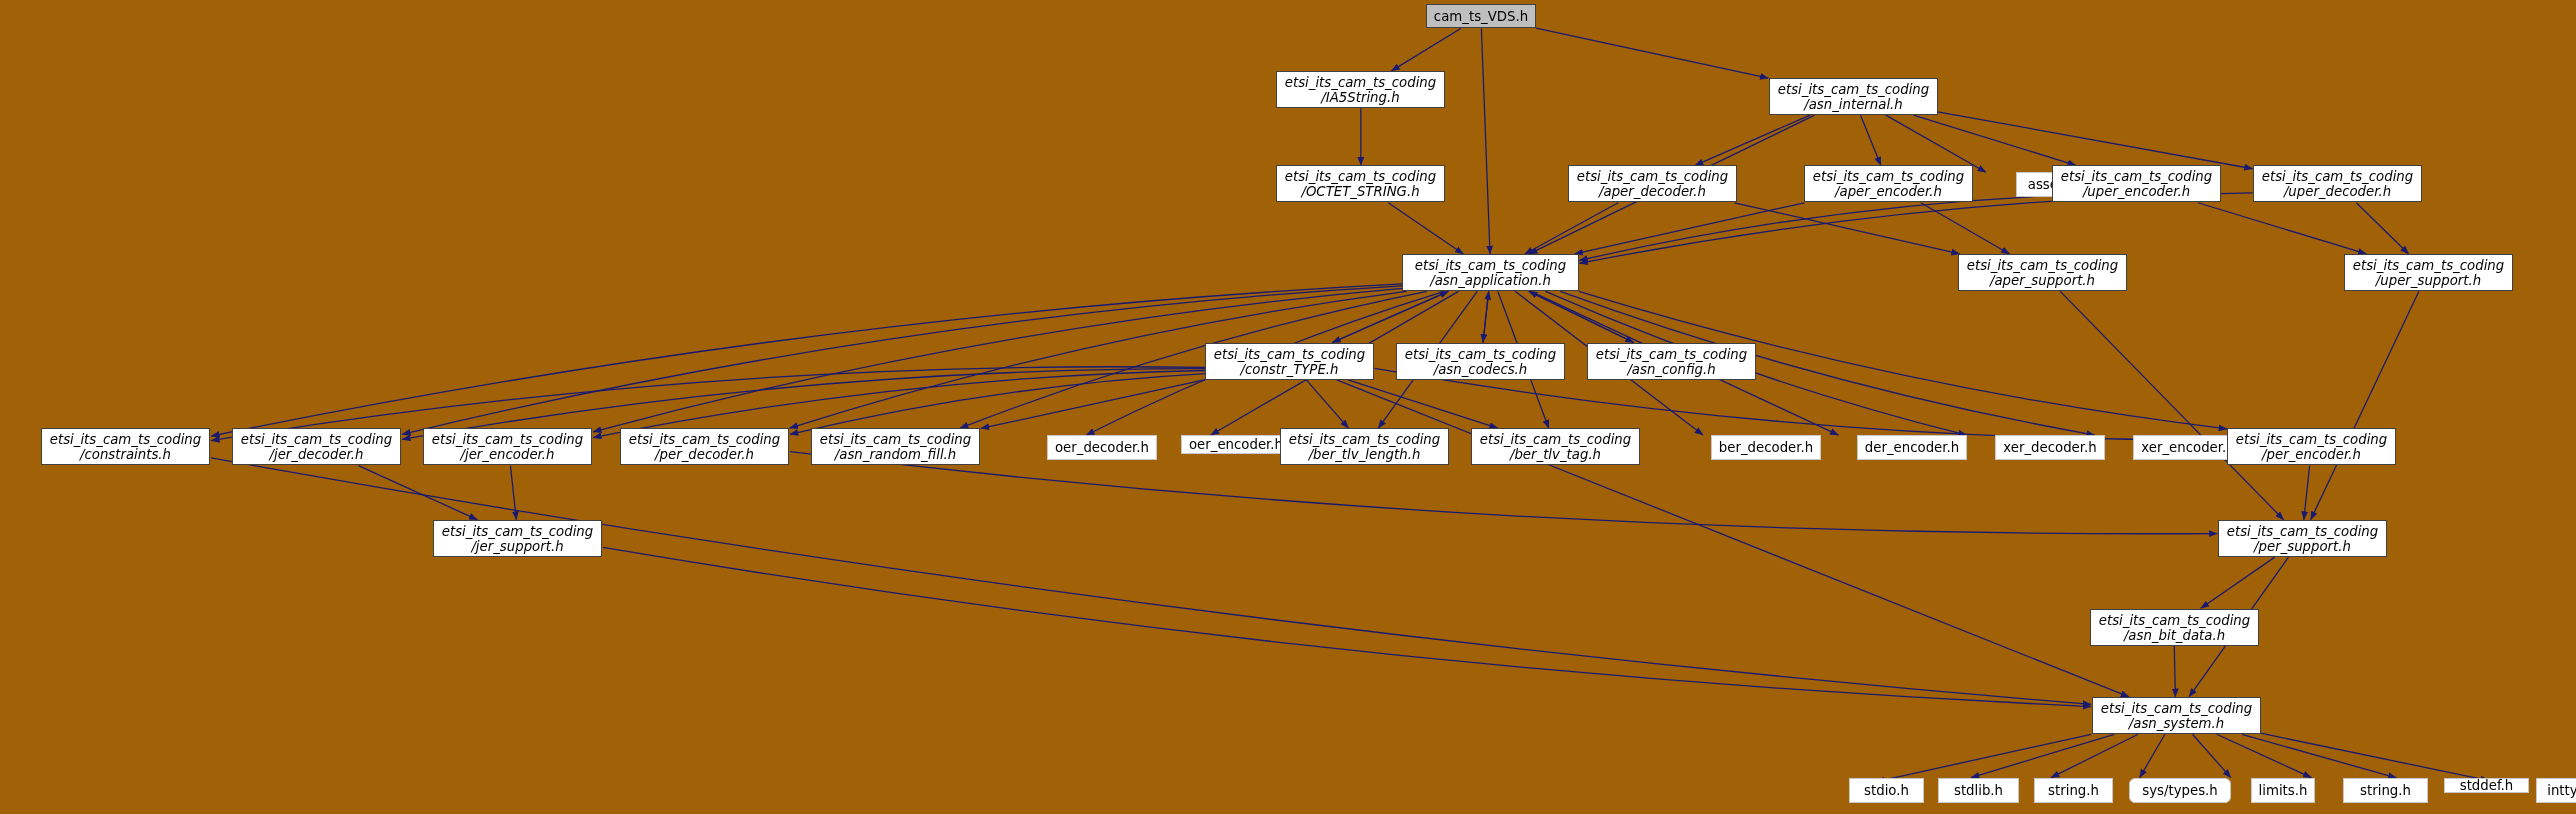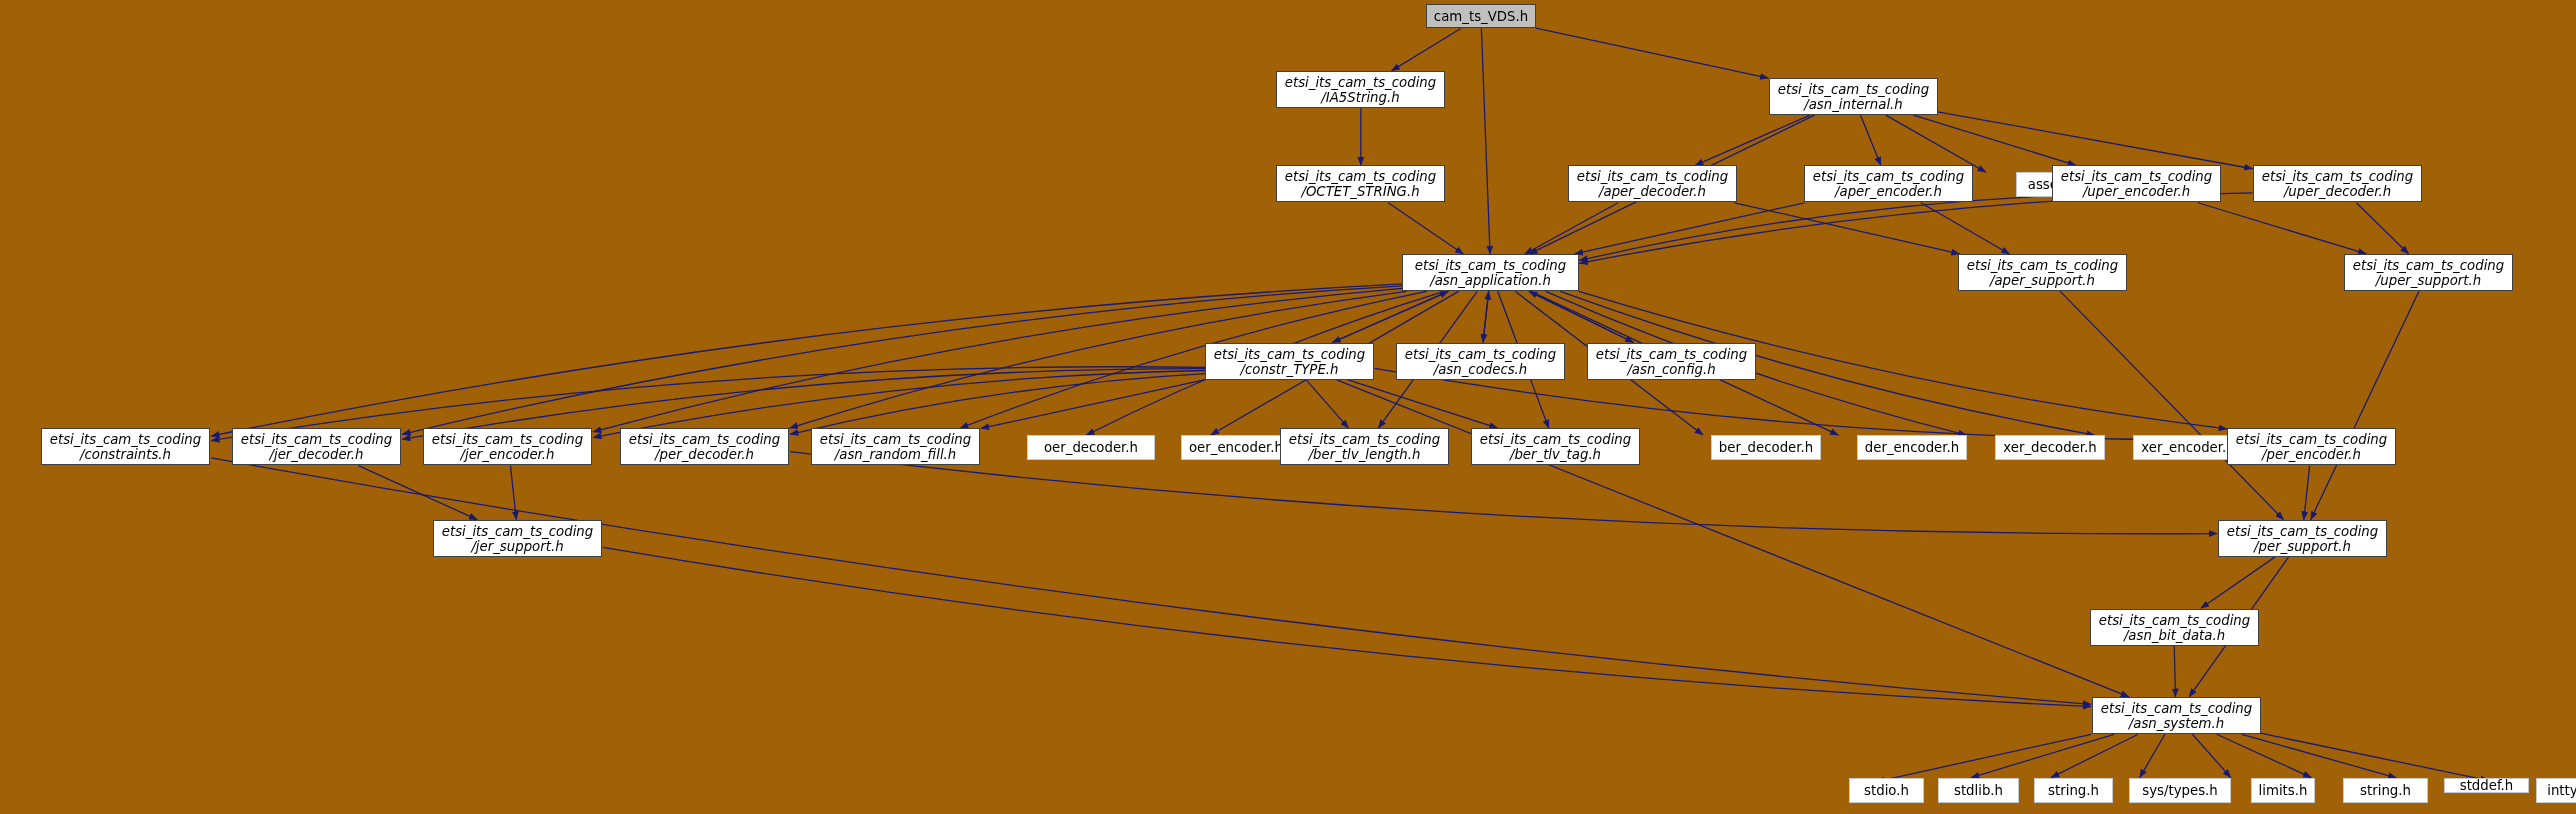--- a/index.html
+++ b/index.html
@@ -132,22 +132,22 @@
       <div class="node solid two-line" style="left: 41px; top: 428px; width: 169px; height: 37px;">etsi_its_cam_ts_coding
 /constraints.h</div>
       <div class="node solid two-line" style="left: 232px; top: 428px; width: 169px; height: 37px;">etsi_its_cam_ts_coding
 /jer_decoder.h</div>
       <div class="node solid two-line" style="left: 423px; top: 428px; width: 169px; height: 37px;">etsi_its_cam_ts_coding
 /jer_encoder.h</div>
       <div class="node solid two-line" style="left: 620px; top: 428px; width: 169px; height: 37px;">etsi_its_cam_ts_coding
 /per_decoder.h</div>
       <div class="node solid two-line" style="left: 811px; top: 428px; width: 169px; height: 37px;">etsi_its_cam_ts_coding
 /asn_random_fill.h</div>
-      <div class="node light" style="left: 980px; top: 435px; width: 128px; height: 24.6px; text-align: center;">oer_decoder.h</div>
-      <div class="node light" style="left: 1134px; top: 435px; width: 110px; height: 25px;">oer_encoder.h</div>
+      <div class="node light" style="left: 1000px; top: 435px; width: 110px; height: 24.6px; text-align: center;">oer_decoder.h</div>
+      <div class="node light" style="left: 1134px; top: 435px; width: 110px; height: 19px;">oer_encoder.h</div>
       <div class="node solid two-line" style="left: 1280px; top: 428px; width: 169px; height: 37px;">etsi_its_cam_ts_coding
 /ber_tlv_length.h</div>
       <div class="node solid two-line" style="left: 1471px; top: 428px; width: 169px; height: 37px;">etsi_its_cam_ts_coding
 /ber_tlv_tag.h</div>
       <div class="node light" style="left: 1664px; top: 435px; width: 110px; height: 24.6px;">ber_decoder.h</div>
       <div class="node light" style="left: 1810px; top: 435px; width: 110px; height: 24.6px;">der_encoder.h</div>
       <div class="node light" style="left: 1948px; top: 435px; width: 110px; height: 24.6px;">xer_decoder.h</div>
       <div class="node light" style="left: 2086px; top: 435px; width: 110px; height: 24.6px;">xer_encoder.h</div>
       <div class="node solid two-line" style="left: 2227px; top: 428px; width: 169px; height: 37px;">etsi_its_cam_ts_coding
 /per_encoder.h</div>
@@ -155,20 +155,20 @@
 /jer_support.h</div>
       <div class="node solid two-line" style="left: 2218px; top: 520px; width: 169px; height: 37px;">etsi_its_cam_ts_coding
 /per_support.h</div>
       <div class="node solid two-line" style="left: 2090px; top: 609px; width: 169px; height: 37px;">etsi_its_cam_ts_coding
 /asn_bit_data.h</div>
       <div class="node solid two-line" style="left: 2092px; top: 697px; width: 169px; height: 37px;">etsi_its_cam_ts_coding
 /asn_system.h</div>
       <div class="node light" style="left: 1802px; top: 778px; width: 75px; height: 24.6px;">stdio.h</div>
       <div class="node light" style="left: 1891px; top: 778px; width: 81px; height: 24.6px;">stdlib.h</div>
       <div class="node light" style="left: 1987px; top: 778px; width: 79px; height: 24.6px;">string.h</div>
-      <div class="node light" style="left: 2082px; top: 778px; width: 102px; height: 24.6px;">sys/types.h</div>
+      <div class="node light" style="left: 2082px; top: 778px; width: 102px; height: 24.6px; border-radius: 6px;">sys/types.h</div>
       <div class="node light" style="left: 2204px; top: 778px; width: 64px; height: 24.6px;">limits.h</div>
       <div class="node light" style="left: 2296px; top: 778px; width: 85px; height: 24.6px;">string.h</div>
       <div class="node light" style="left: 2397px; top: 778px; width: 85px; height: 15px;">stddef.h</div>
       <div class="node light" style="left: 2489px; top: 778px; width: 89px; height: 24.6px;">inttypes.h</div>
     </div>
 </div>
 
 
 </body></html>

